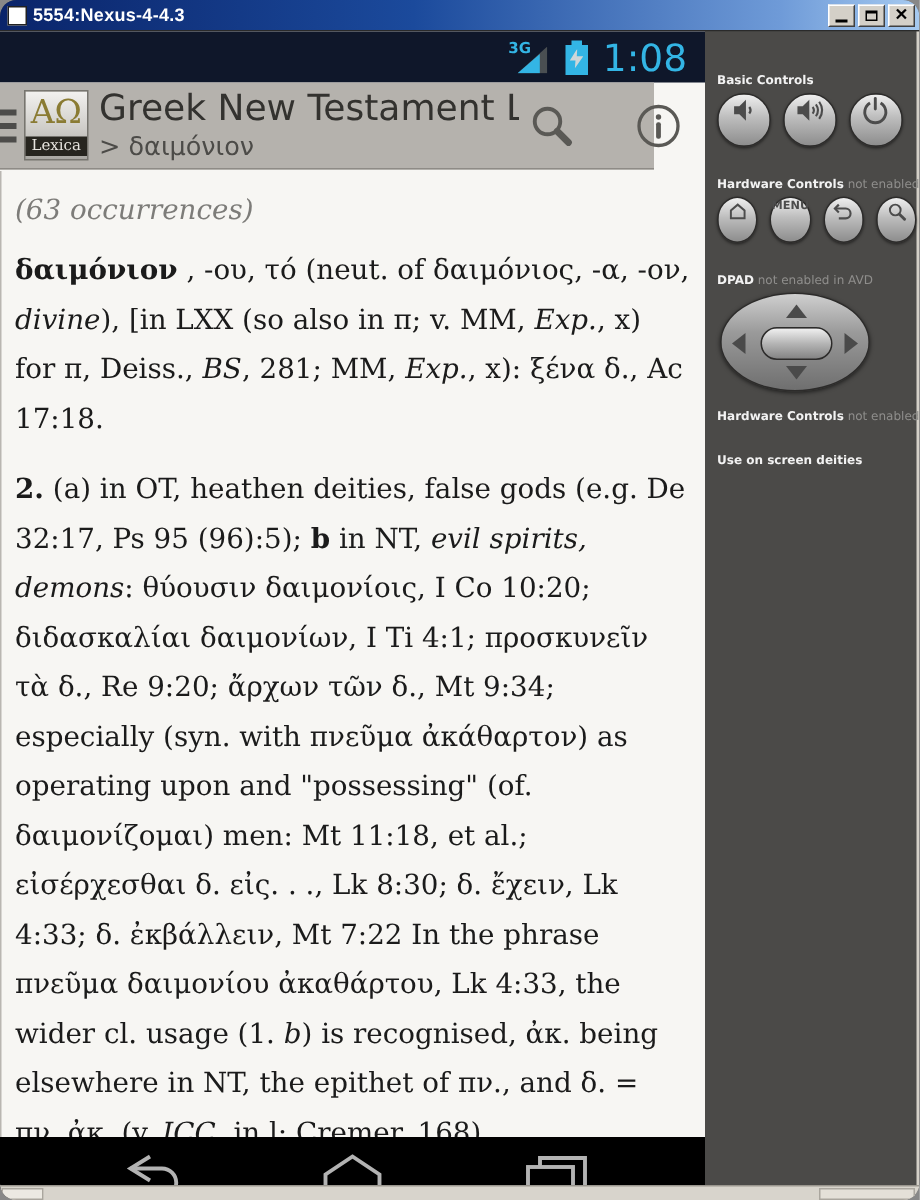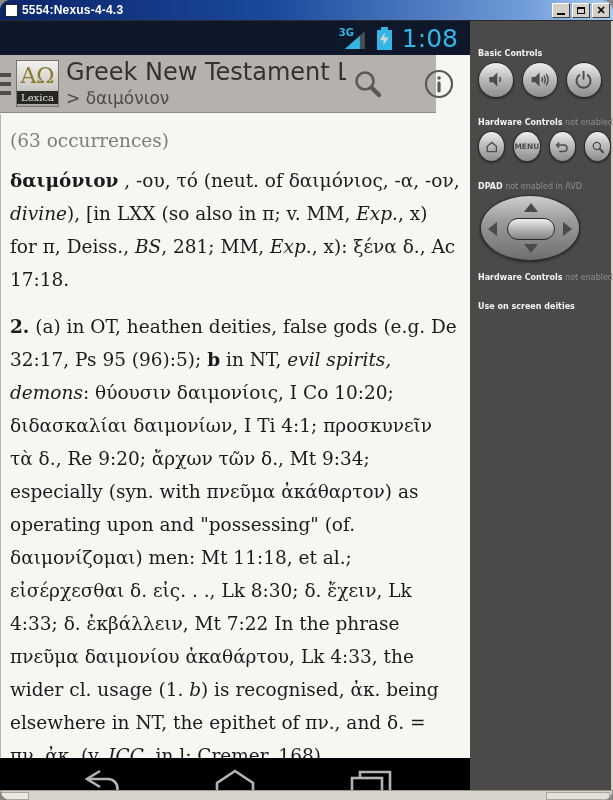--- a/index.html
+++ b/index.html
@@ -60,40 +60,40 @@
   #search-icon { left:352px; }
   #info-icon { left:423px; }
   .hdr-icon svg { width:100%; height:100%; }
   
   #content {
     position:absolute; left:0; top:93px; width:470px; height:644px;
     background:#f7f6f3; border-left:1px solid #b9b6b1;
     padding:10px 10px 0 9px; overflow:hidden;
     font-family:"DejaVu Serif", serif; font-size:18.5px; line-height:33px; color:#1b1b1b;
   }
-  #occurrences { color:#7d7c79; margin-bottom:7px; }
+  #occurrences { font-style:italic; color:#7d7c79; margin-bottom:7px; }
   .para { margin-bottom:14px; text-align:left; }
   .para span { white-space:pre-wrap; }
   
   #navbar { position:absolute; left:0; top:737px; width:470px; height:53px; background:#000; }
   .nav-btn { position:absolute; top:7px; width:56px; height:40px; cursor:pointer; }
   #nav-back { left:75px; } #nav-home { left:207px; } #nav-recents { left:342px; }
   .nav-btn svg { width:100%; height:100%; }
   
   #sidebar {
     position:absolute; left:470px; top:21px; width:143px; height:769px;
     background:#4b4a48; border-right:2px solid #d4d0c8; padding:8px 0 0 8px;
   }
   .sb-label { font-size:8px; font-weight:bold; color:#f2f2f2; font-family:"DejaVu Sans", sans-serif; margin-bottom:4px; white-space:nowrap;margin-top:20px; }
   .sb-dim { color:#8f8e8c; font-weight:normal; }
   .btn-row { display:flex; gap:8px; margin-bottom:10px; }
   .round-btn {
     border-radius:50%; border:1px solid #2c2b2a; cursor:pointer;
     background:linear-gradient(180deg,#efefef 0%,#bdbdbd 45%,#8d8d8d 100%);
-    display:flex; align-items:center; justify-content:center;
+    display:flex; align-items:flex-start; justify-content:center;
     box-shadow:0 1px 2px rgba(0,0,0,.5);
   }
   .big { width:36px; height:36px; }
   .small { width:31px; height:31px; }
   .round-btn svg { width:62%; height:62%; }
   .menu-txt { font-size:7.5px; font-weight:bold; color:#4c4c4c; font-family:"DejaVu Sans", sans-serif; }
   
   #dpad {
     position:relative; width:100px; height:66px; margin:4px 0 12px 2px;
     border-radius:50%; border:1px solid #2c2b2a;

